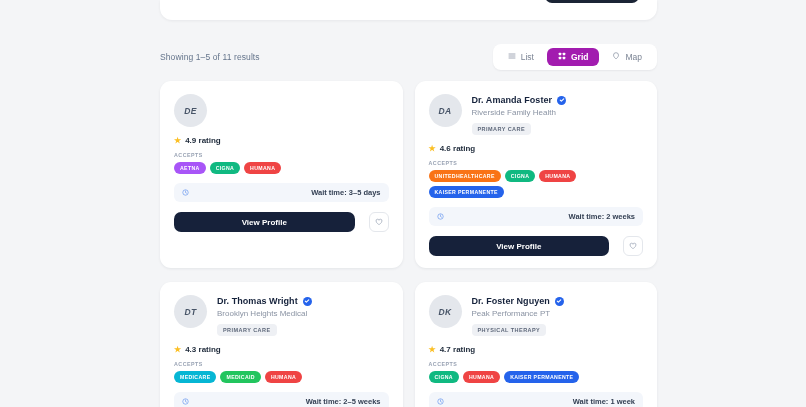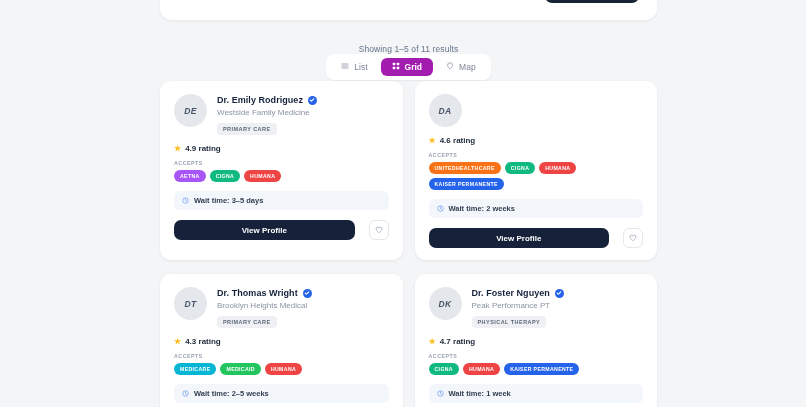--- a/index.html
+++ b/index.html
@@ -33,21 +33,20 @@
     border-radius: 7px;
   }
 
   
   .results-bar {
     margin-top: 24px;
     height: 26px;
     display: flex;
     align-items: center;
     justify-content: space-between;
-    flex-direction: column;
   }
   .results-count {
     font-size: 8.5px;
     color: #64748b;
     letter-spacing: .1px;
   }
   .view-toggle {
     display: flex;
     align-items: center;
     gap: 2px;
@@ -169,20 +168,21 @@
 
   .wait-pill {
     margin-top: 9px;
     background: #f3f6fb;
     border-radius: 6px;
     padding: 5px 8px;
     display: flex; align-items: center; gap: 5px;
     font-size: 7.5px;
     font-weight: bold;
     color: #344054;
+    justify-content: space-between;
   }
   .clock { color: #5b8def; display: flex; }
 
   .card-actions {
     margin-top: 10px;
     display: flex; align-items: flex-end; gap: 14px;
   }
   .view-profile {
     flex: 1;
     background: #16213a;
@@ -246,28 +246,20 @@
             </span>
             <span>Map</span>
           </button>
         </div>
     </div>
 
     <div class="grid" id="doctor-grid">
         <div class="doc-card">
           <div class="doc-head">
             <div class="avatar">DE</div>
-            <div class="doc-meta"><div class="name-row">
-                <span class="doc-name">Dr. Emily Rodriguez</span>
-                <span class="verified">
-                  <svg width="6" height="6" viewBox="0 0 12 12" fill="none" stroke="#fff" stroke-width="2.2" stroke-linecap="round" stroke-linejoin="round">
-                    <path d="M2.5 6.2l2.2 2.2L9.5 3.6"></path>
-                  </svg>
-                </span>
-              </div><div class="practice">Westside Family Medicine</div><div class="specialty">PRIMARY CARE</div></div>
           </div>
           <div class="rating-row">
             <span class="star">★</span>
             <span>4.9 rating</span>
           </div>
           <div class="accepts-label">ACCEPTS</div>
           <div class="ins-row">
             <span class="ins-badge" style="background:#a855f7">AETNA</span>
             <span class="ins-badge" style="background:#10b981">CIGNA</span>
             <span class="ins-badge" style="background:#ef4444">HUMANA</span>
@@ -288,20 +280,28 @@
                 <svg width="8" height="8" viewBox="0 0 16 16" fill="none" stroke="#98a2b3" stroke-width="1.4">
                   <path d="M8 13.3S2.2 9.9 2.2 6.1A2.9 2.9 0 0 1 8 4.6a2.9 2.9 0 0 1 5.8 1.5c0 3.8-5.8 7.2-5.8 7.2z"></path>
                 </svg>
               </span>
             </button>
           </div>
         </div>
         <div class="doc-card">
           <div class="doc-head">
             <div class="avatar">DA</div>
+            <div class="doc-meta"><div class="name-row">
+                <span class="doc-name">Dr. Amanda Foster</span>
+                <span class="verified">
+                  <svg width="6" height="6" viewBox="0 0 12 12" fill="none" stroke="#fff" stroke-width="2.2" stroke-linecap="round" stroke-linejoin="round">
+                    <path d="M2.5 6.2l2.2 2.2L9.5 3.6"></path>
+                  </svg>
+                </span>
+              </div><div class="practice">Riverside Family Health</div><div class="specialty">PRIMARY CARE</div></div>
           </div>
           <div class="rating-row">
             <span class="star">★</span>
             <span>4.6 rating</span>
           </div>
           <div class="accepts-label">ACCEPTS</div>
           <div class="ins-row">
             <span class="ins-badge" style="background:#f97316">UNITEDHEALTHCARE</span>
             <span class="ins-badge" style="background:#10b981">CIGNA</span>
             <span class="ins-badge" style="background:#ef4444">HUMANA</span>

